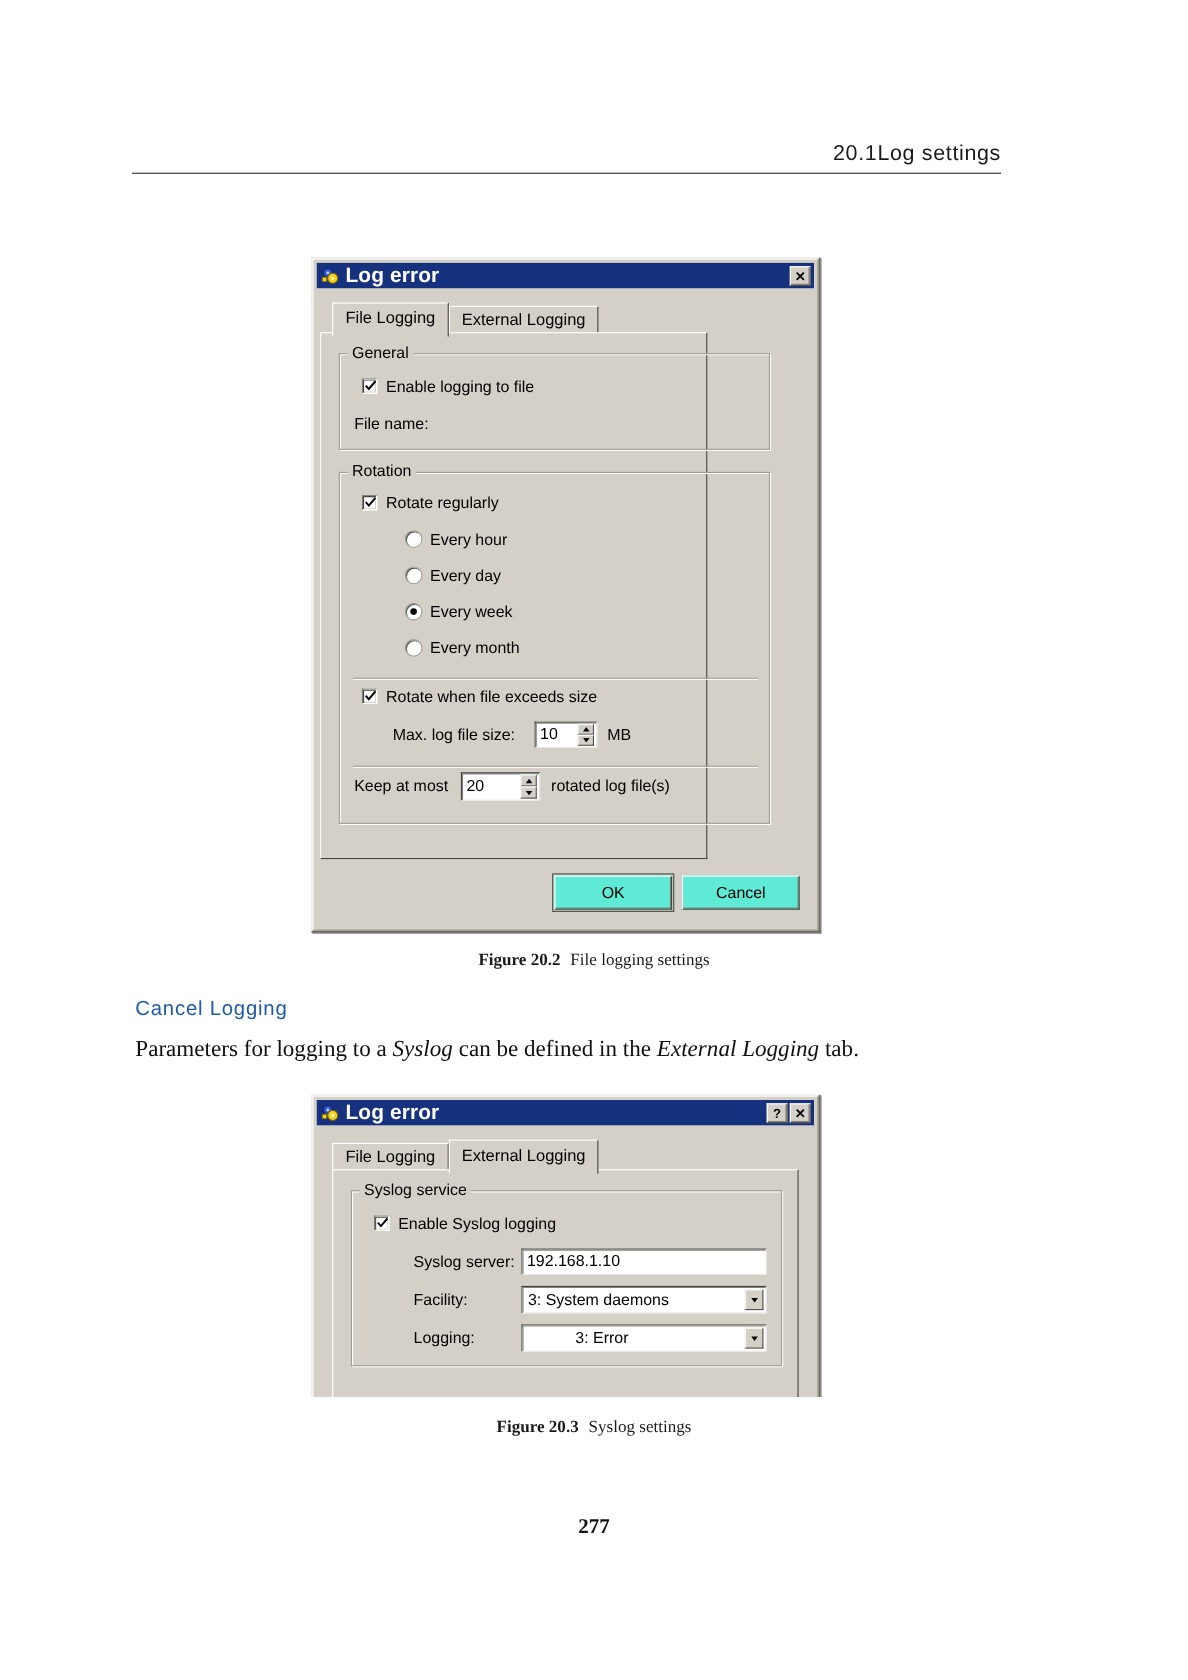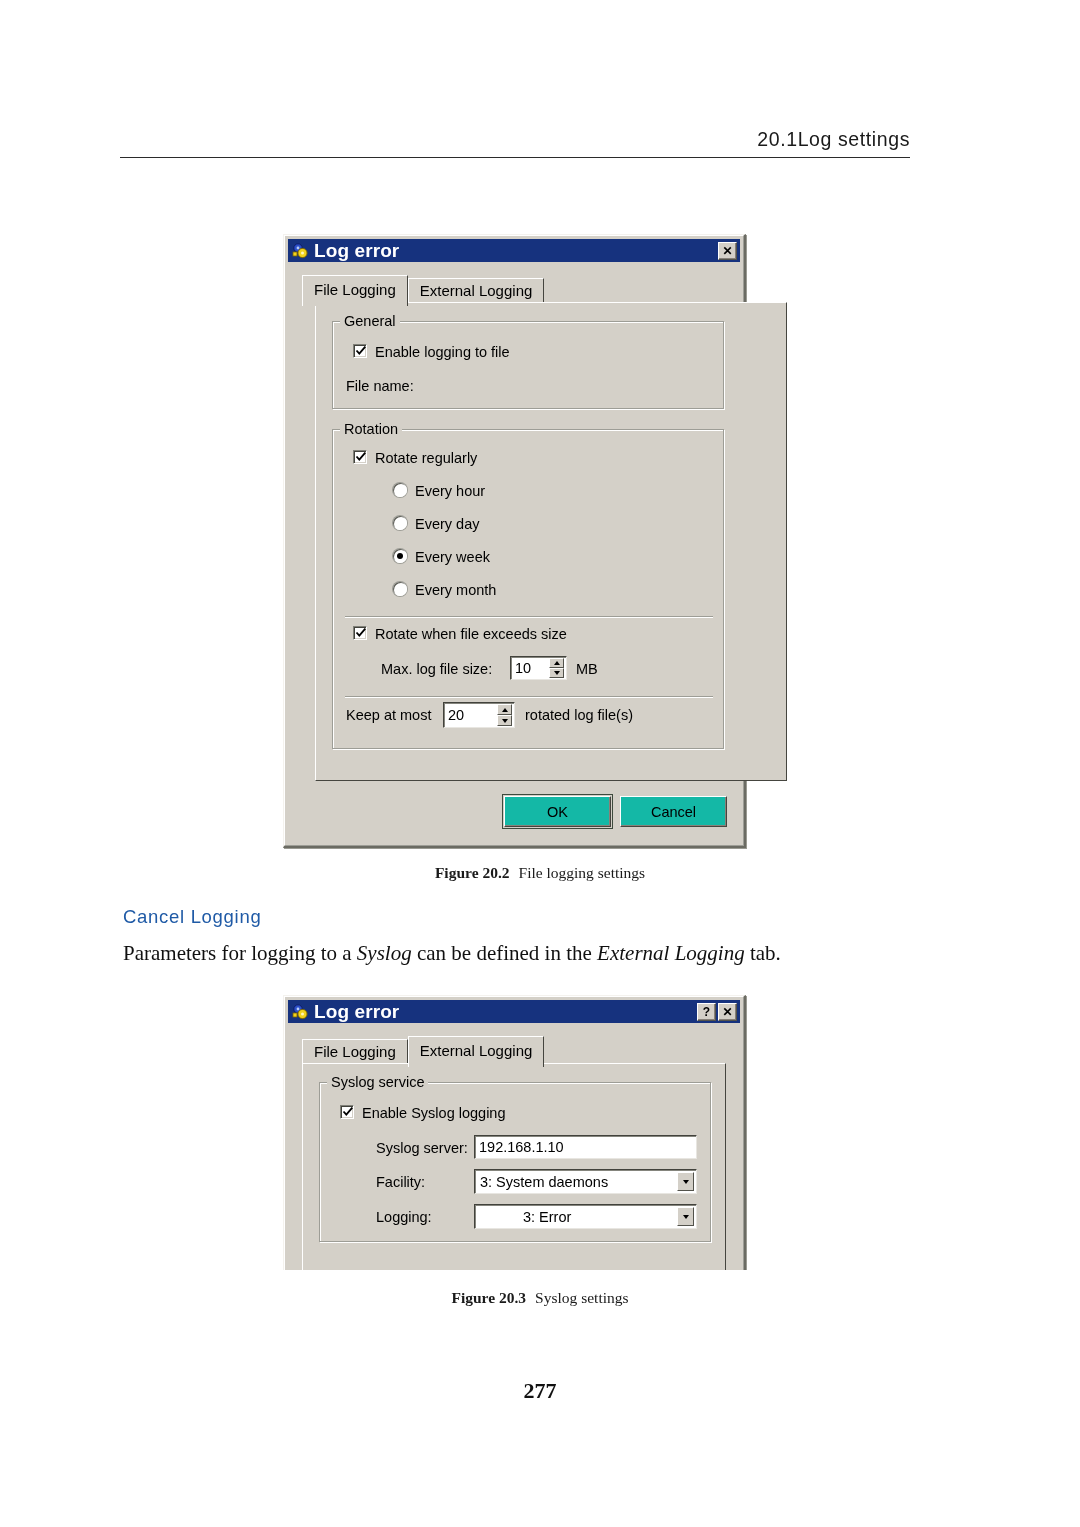--- a/index.html
+++ b/index.html
@@ -69,21 +69,21 @@
   }
   .body-para i { font-style: italic; }
 
   .page-number {
     position: absolute;
     left: 0;
     top: 1378px;
     width: 1080px;
     text-align: center;
     font-family: "Liberation Serif", serif;
-    font-size: 22px;
+    font-size: 19px;
     font-weight: bold;
     color: #111;
   }
 
   
   .dlg {
     position: absolute;
     background: #d4d0c8;
     border-top: 1px solid #f4f2ee;
     border-left: 1px solid #f4f2ee;
@@ -341,21 +341,21 @@
     border-bottom: 1px solid #53534c;
     box-sizing: border-box;
     display: flex;
     align-items: center;
     justify-content: center;
   }
 
   
   .btn {
     position: absolute;
-    background: #14b8a6;
+    background: #5eead4;
     border-top: 1px solid #ffffff;
     border-left: 1px solid #ffffff;
     border-right: 1px solid #45453f;
     border-bottom: 1px solid #45453f;
     box-shadow: inset -1px -1px 0 #888179;
     box-sizing: border-box;
     font-size: 14.5px;
     color: #000;
     display: flex;
     align-items: center;
@@ -403,21 +403,21 @@
       </span>
       <span class="title-text">Log error</span>
       <span class="tbtn">✕</span>
     </div>
 
     <div class="tabrow" style="left:17px; top:42px;">
       <div class="tab active">File Logging</div>
       <div class="tab inactive">External Logging</div>
     </div>
 
-    <div class="tabpanel" style="left:30px; top:66px; width:472px; height:479px;">
+    <div class="tabpanel" style="left:6px; top:66px; width:352px; height:479px;">
 
       <div class="group" style="left:16px; top:18px; width:392px; height:88px;">
         <span class="group-title">General</span>
 
         <span class="cb" style="left:20px; top:22px;">
           <svg width="12" height="12" viewBox="0 0 12 12">
               <path d="M1.5 5.5 L4.3 8.6 L10.3 1.6" stroke="#000" stroke-width="1.8" fill="none"></path>
             </svg>
         </span>
         <span class="lbl" style="left:42px; top:22px;">Enable logging to file</span>

